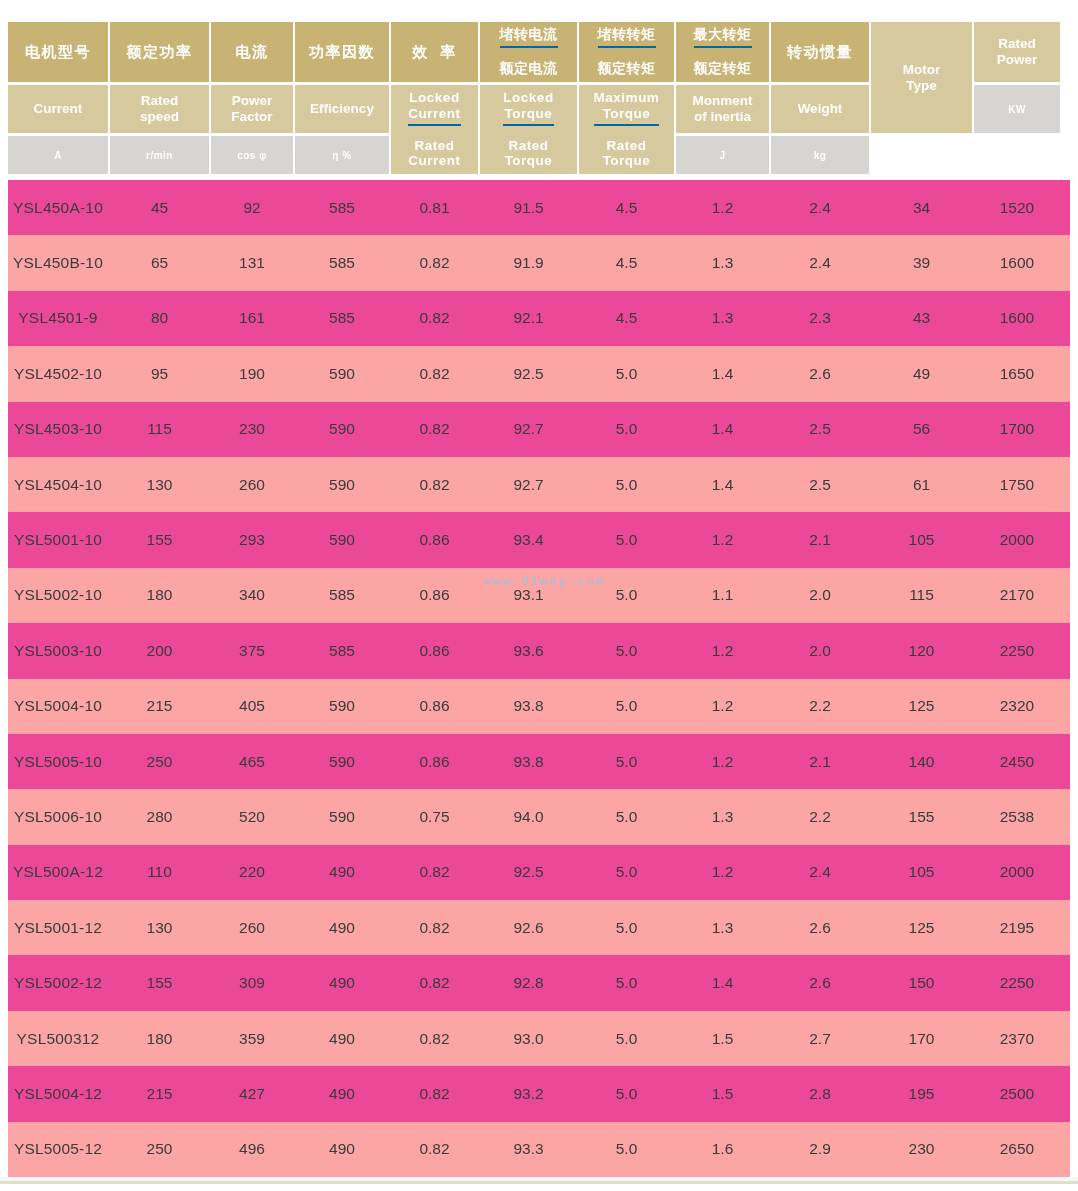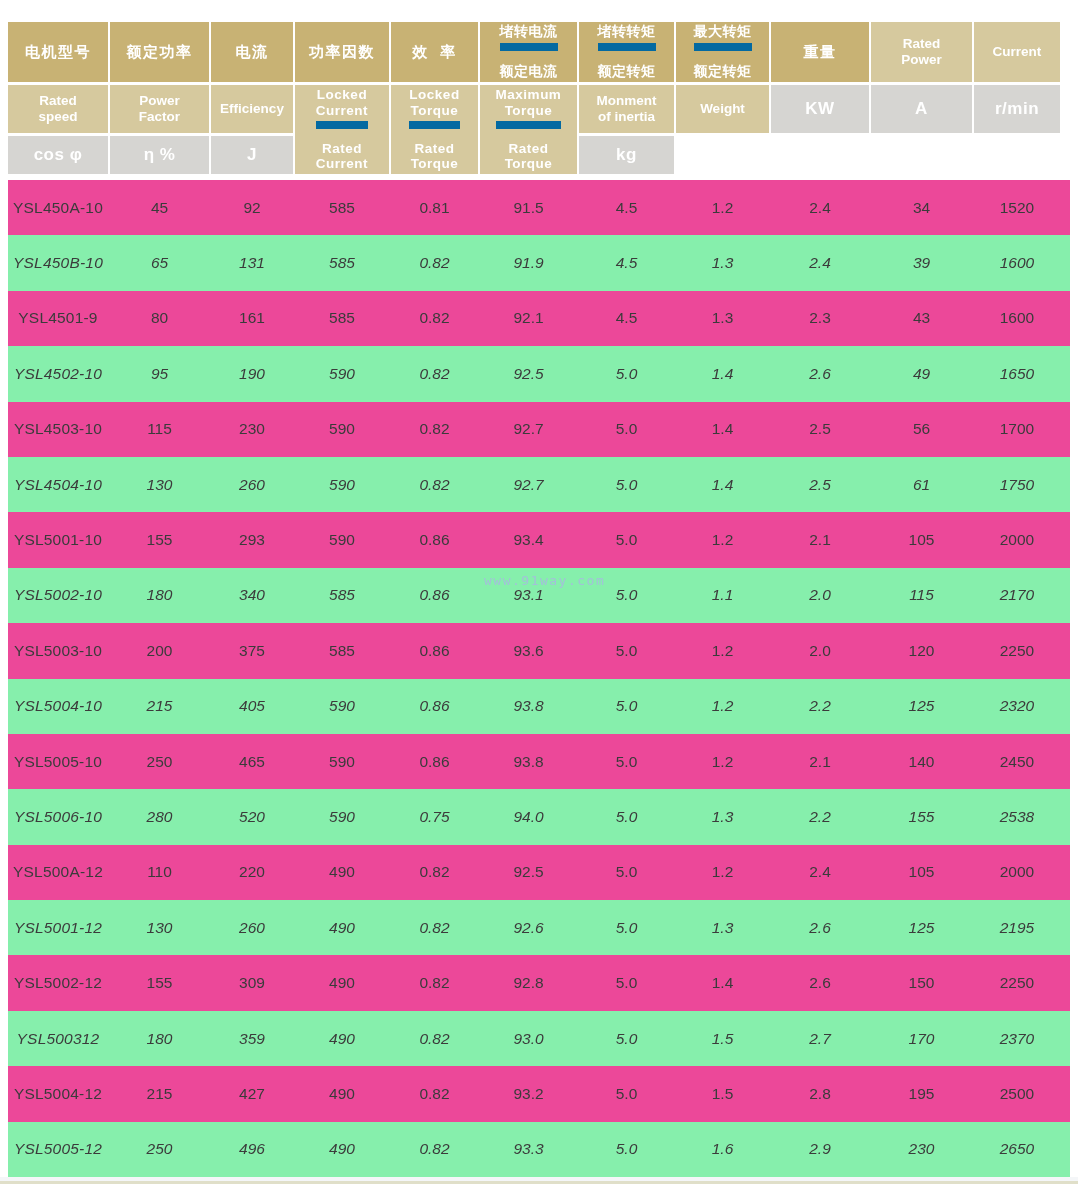--- a/index.html
+++ b/index.html
@@ -18,37 +18,37 @@
   }
   .thead { grid-template-rows:60px 48px 38px; row-gap:3px; }
 
   .hc {
     background:#c8b274; color:#fff; font-weight:bold; font-size:15px;
     letter-spacing:1.5px; display:flex; align-items:center; justify-content:center;
     text-align:center; white-space:pre;
   }
   .frac { flex-direction:column; letter-spacing:0.5px; }
   .hc.frac { font-size:14px; }
-  .ftop { border-bottom:8px solid #0369a1; padding-bottom:2px; margin-bottom:12px; text-align:center; white-space:pre-line; }
+  .ftop { border-bottom:2px solid #0369a1; padding-bottom:2px; margin-bottom:12px; text-align:center; white-space:pre-line; }
   .fbot { text-align:center; white-space:pre-line; }
 
   .he {
     background:#d6c99e; color:#fff; font-weight:bold; font-size:13.5px;
     line-height:1.15; text-align:center; display:flex; align-items:center;
     justify-content:center; white-space:pre-line;
   }
   .he.span2 { grid-row:span 2; }
   .hu {
-    background:#d6d5d2; color:#fff; font-weight:bold; font-size:17px;
+    background:#d6d5d2; color:#fff; font-weight:bold; font-size:10px;
     display:flex; align-items:center; justify-content:center; letter-spacing:0.5px;
   }
 
   .tbody { margin-top:6px; }
   .trow { height:55.4px; align-items:center; background:#ec4899; }
-  .trow.alt { background:#86efac;font-style:italic; }
+  .trow.alt { background:#fca5a5; }
   .tcell { text-align:center; font-size:15.5px; color:#3b3b3b; }
   .tcell.motor { letter-spacing:0.2px; }
 
   .watermark {
     position:absolute; left:484px; top:573px;
     font-family:"DejaVu Sans Mono", monospace; font-size:13px;
     letter-spacing:1.5px; color:#a4bfda;
   }
   .bottom-light { position:absolute; left:0; top:1177px; width:1078px; height:4px; background:#f4f6f8; }
   .bottom-bar   { position:absolute; left:0; top:1181px; width:1078px; height:3px; background:#e0dfc9; }
@@ -71,22 +71,24 @@
         <span class="fbot">额定电流</span>
       </div>
       <div class="hc frac">
         <span class="ftop">堵转转矩</span>
         <span class="fbot">额定转矩</span>
       </div>
       <div class="hc frac">
         <span class="ftop">最大转矩</span>
         <span class="fbot">额定转矩</span>
       </div>
-      <div class="hc">重量</div>
-
+      <div class="hc">转动惯量</div>
+
+      <div class="he span2">Motor
+Type</div>
       <div class="he">Rated
 Power</div>
       <div class="he">Current</div>
       <div class="he">Rated
 speed</div>
       <div class="he">Power
 Factor</div>
       <div class="he">Efficiency</div>
       <div class="he span2 frac">
         <span class="ftop">Locked

